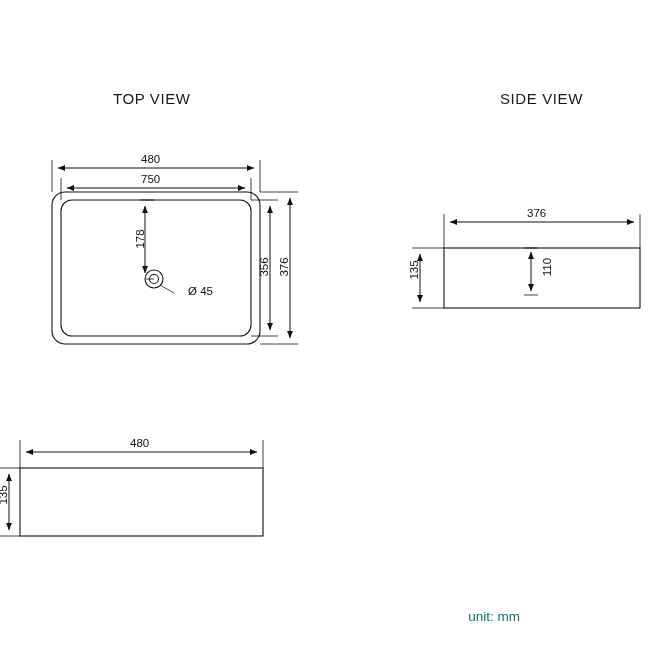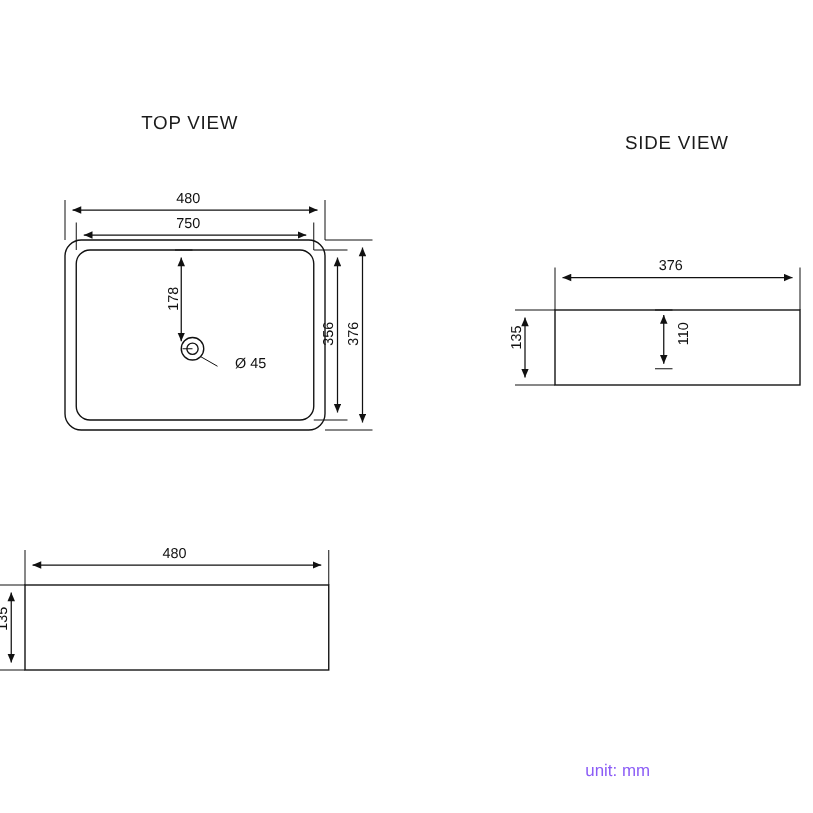--- a/index.html
+++ b/index.html
@@ -23,29 +23,29 @@
     border-radius: 18px;
   }
   .view-title {
     position: absolute;
     font-size: 15px;
     letter-spacing: 0.6px;
     color: #1a1a1a;
     white-space: nowrap;
   }
   #title-top    { left: 113px; top: 90px; }
-  #title-side   { left: 500px; top: 106px; }
+  #title-side   { left: 500px; top: 90px; }
   #title-front  { left: 90px;  top: 397px; }
 
   .unit-note {
     position: absolute;
     right: 28px;
     bottom: 26px;
     font-size: 13.5px;
-    color: #8b5cf6;
+    color: #0f766e;
     white-space: nowrap;
   }
 
   svg.draw {
     position: absolute;
     left: 0; top: 0;
     width: 650px;
     height: 650px;
     overflow: visible;
   }

